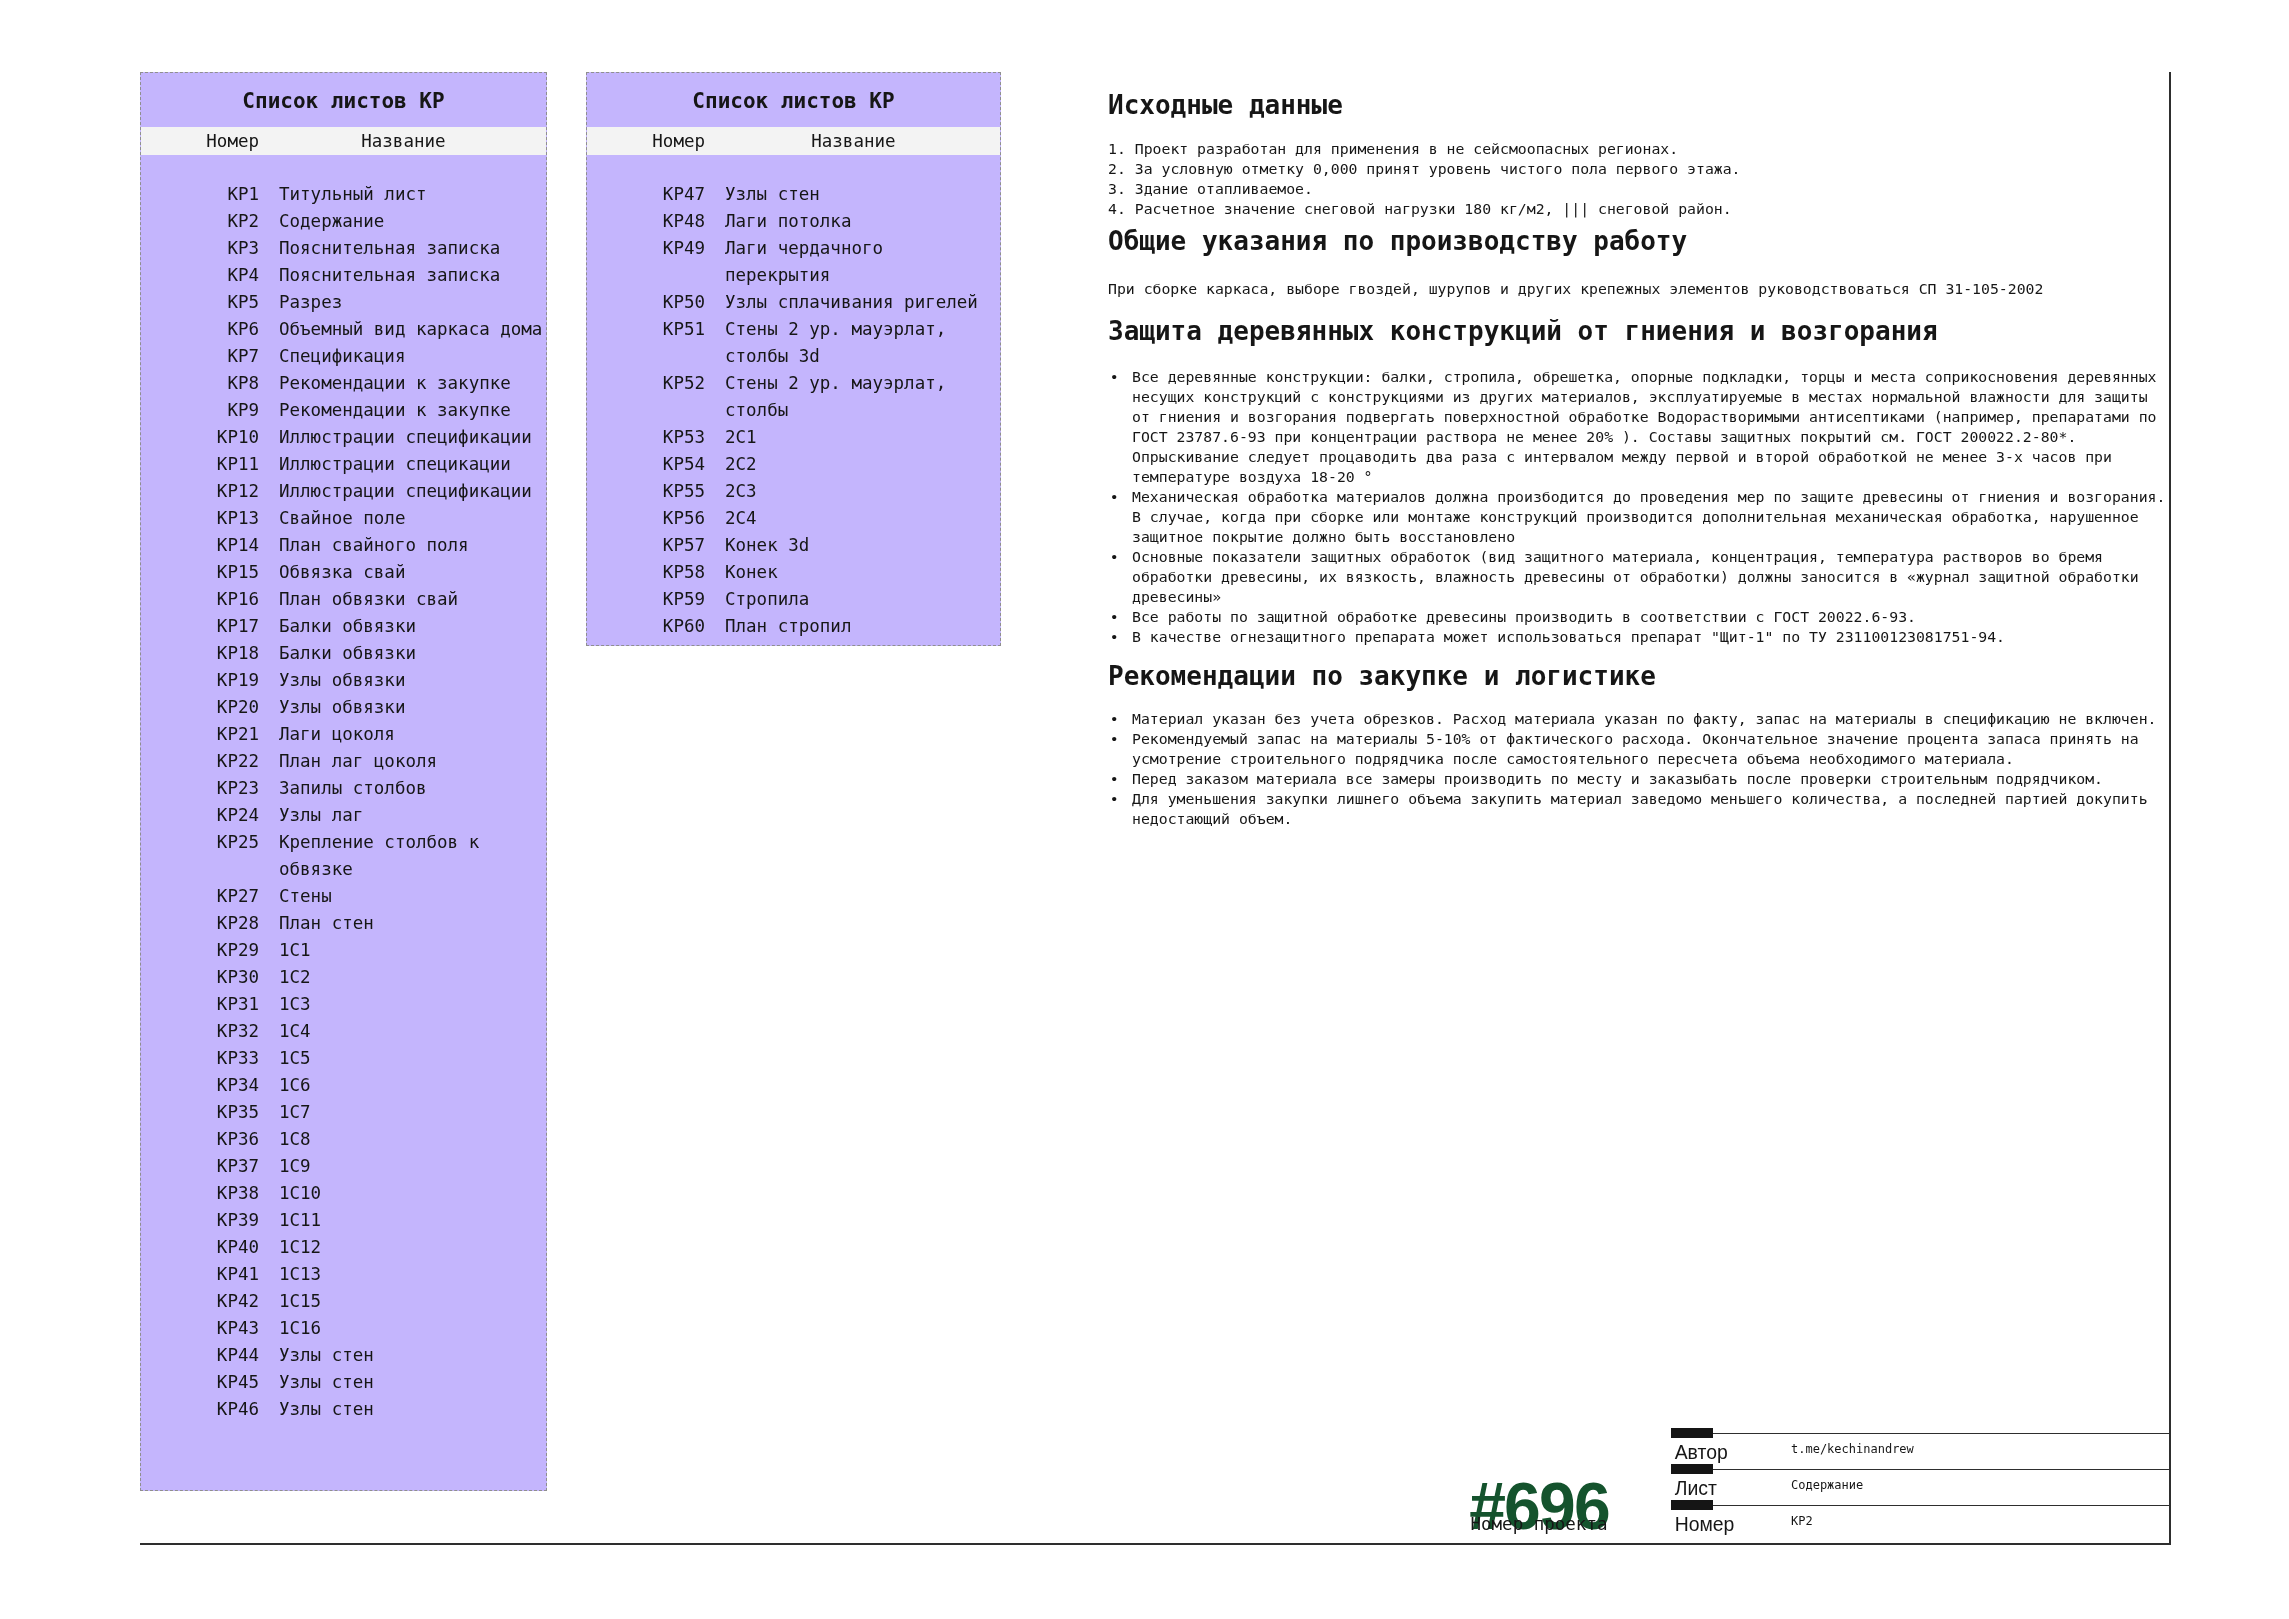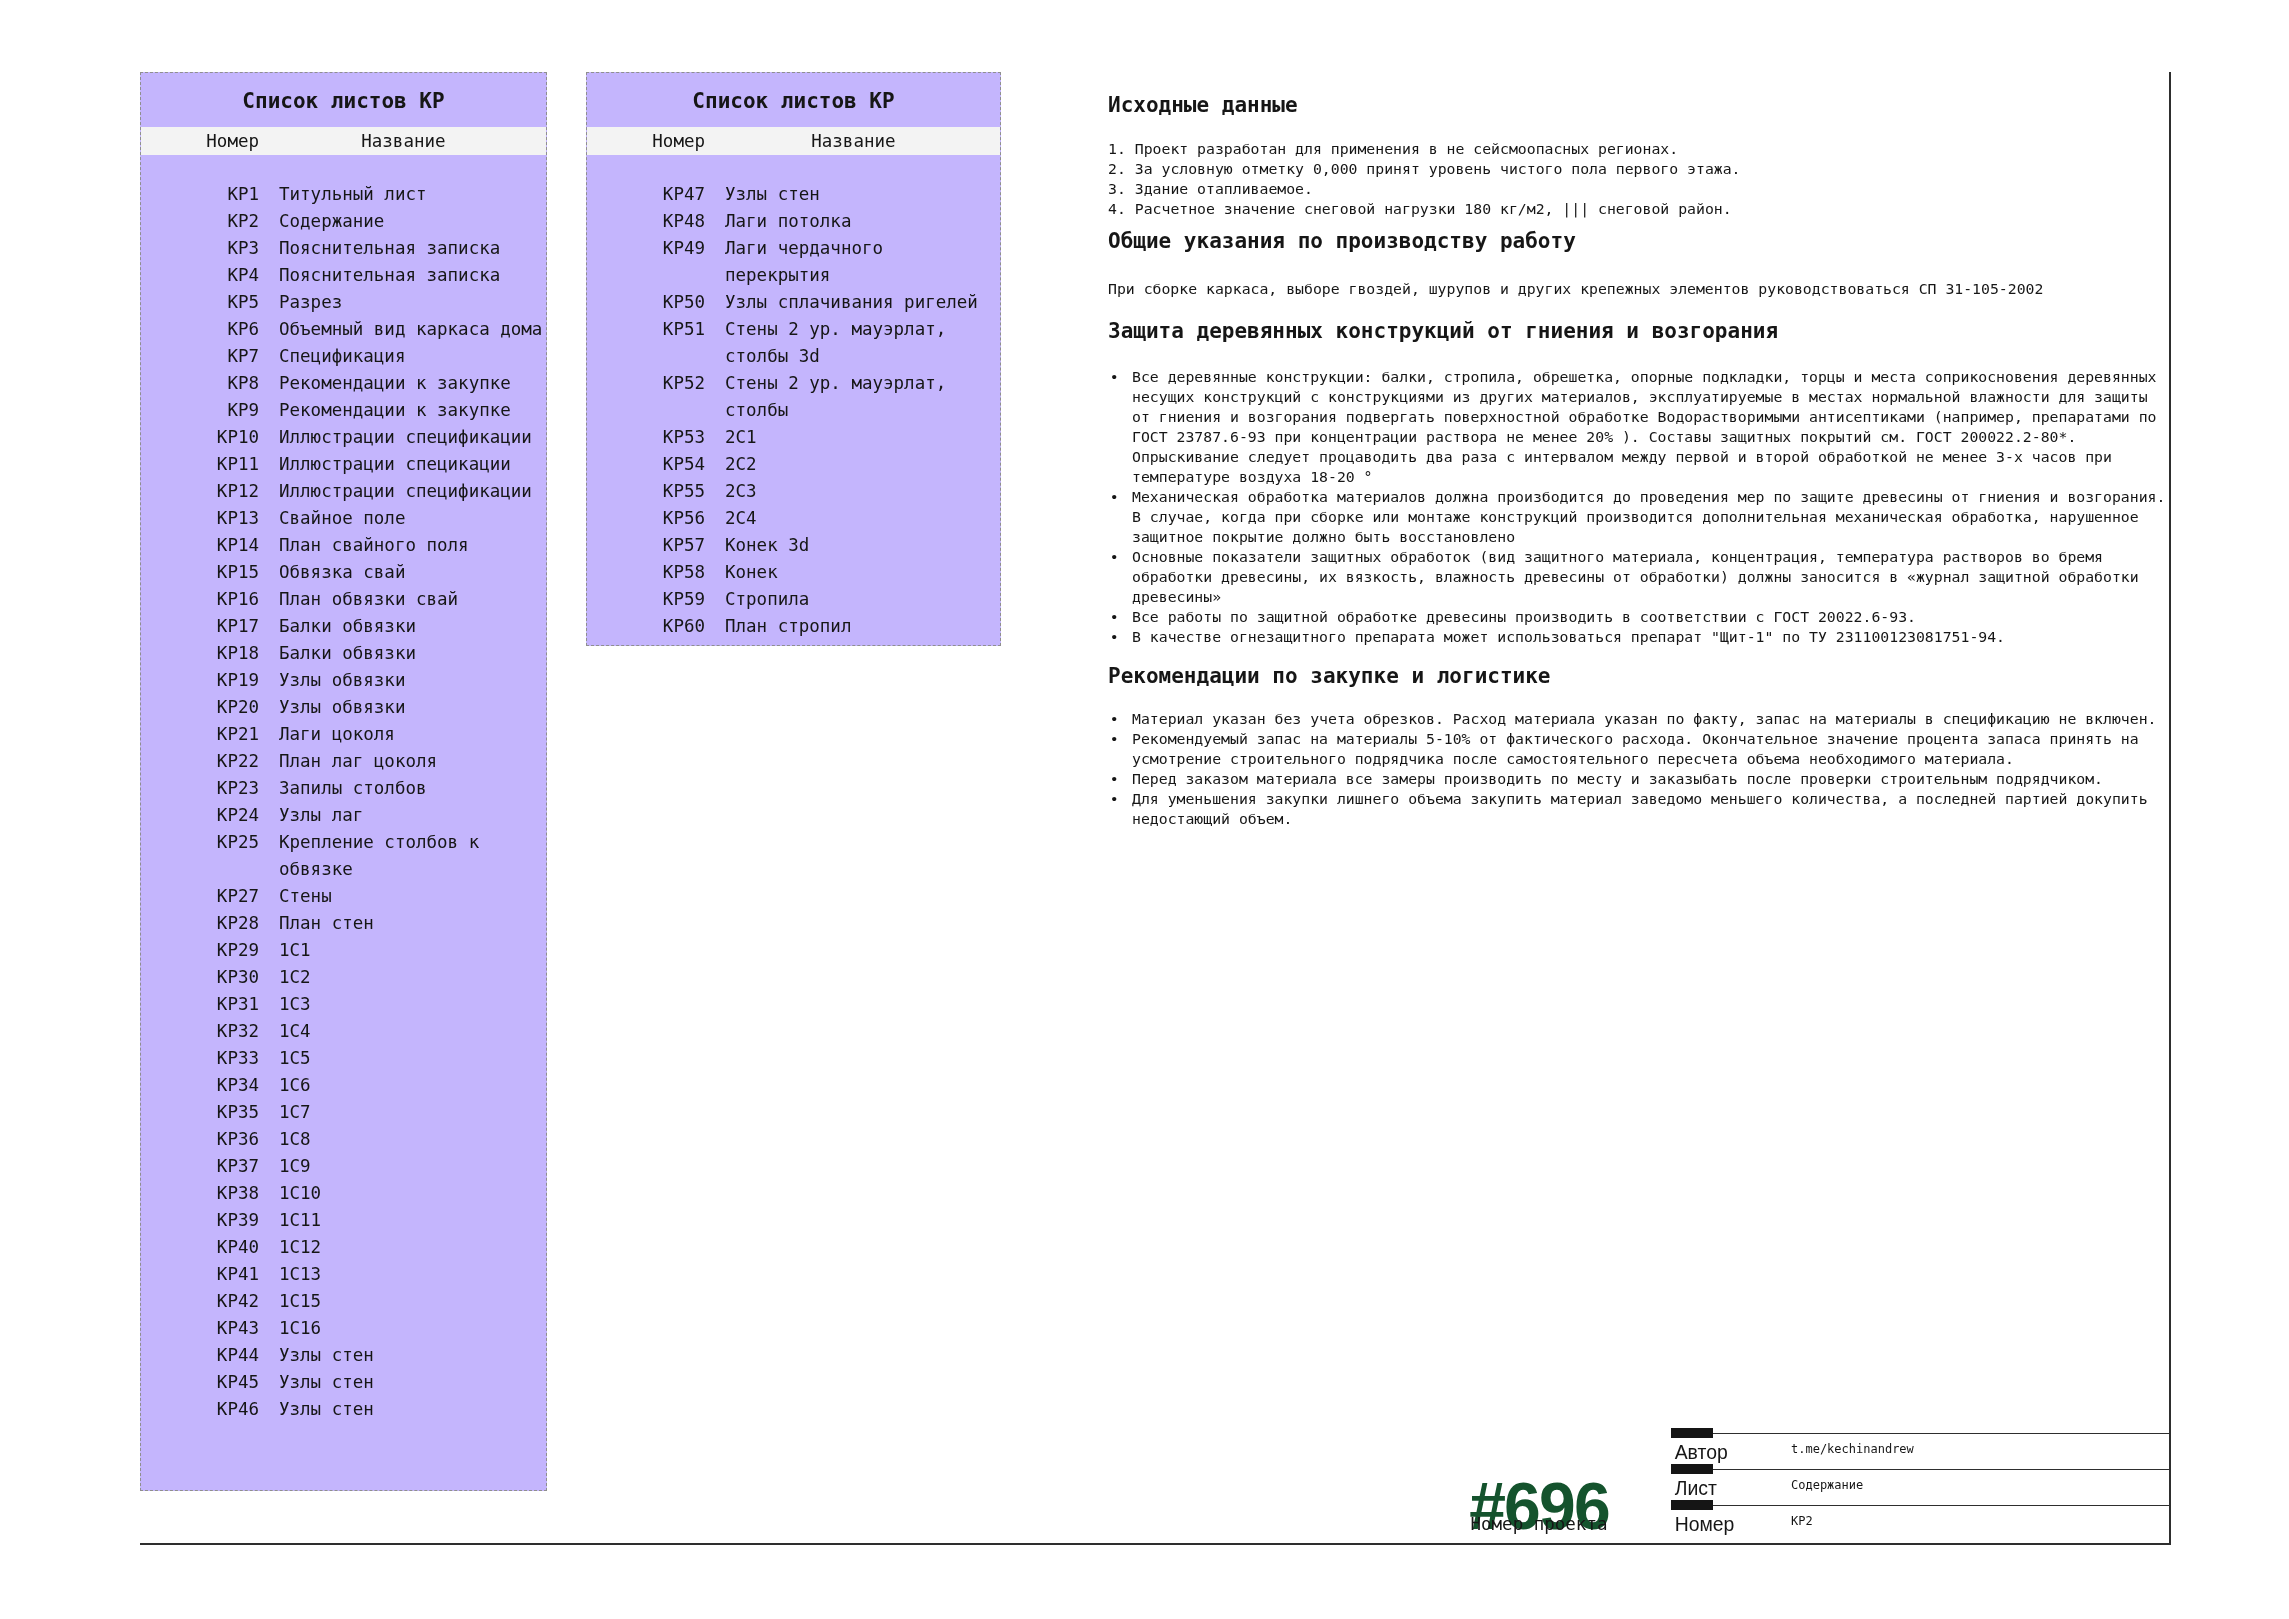--- a/index.html
+++ b/index.html
@@ -15,21 +15,21 @@
   .th-num{width:118px;text-align:right;padding-right:1.8px;}
   .th-name{flex:1;text-align:center;}
   .rows{margin-top:26px;}
   .row{display:flex;font-size:17.5px;line-height:27px;}
   .cell-num{width:118px;text-align:right;flex:none;}
   .cell-name{margin-left:20px;width:272px;}
   #table-1 .cell-name{width:262px;}
 
   
   .section{position:absolute;left:1108px;width:1061px;}
-  .section h2{font-size:21px;font-weight:700;line-height:26px;margin:0;}
+  .section h2{font-size:26px;font-weight:700;line-height:26px;margin:0;}
   .sec-body{font-size:14.8px;line-height:20px;}
   .sec-0 .sec-body{margin-top:21px;}
   .sec-1 .sec-body{margin-top:25px;}
   .sec-2 .sec-body{margin-top:23px;}
   .sec-3 .sec-body{margin-top:20px;}
   .sec-0{top:92px;} .sec-1{top:228px;} .sec-2{top:318px;} .sec-3{top:663px;}
   .sec-body ol,.sec-body ul{list-style:none;margin:0;padding:0;counter-reset:n;}
   .sec-body ol li{counter-increment:n;}
   .sec-body ol li::before{content:counter(n) ". ";}
   .sec-body ul li{position:relative;padding-left:24px;}

